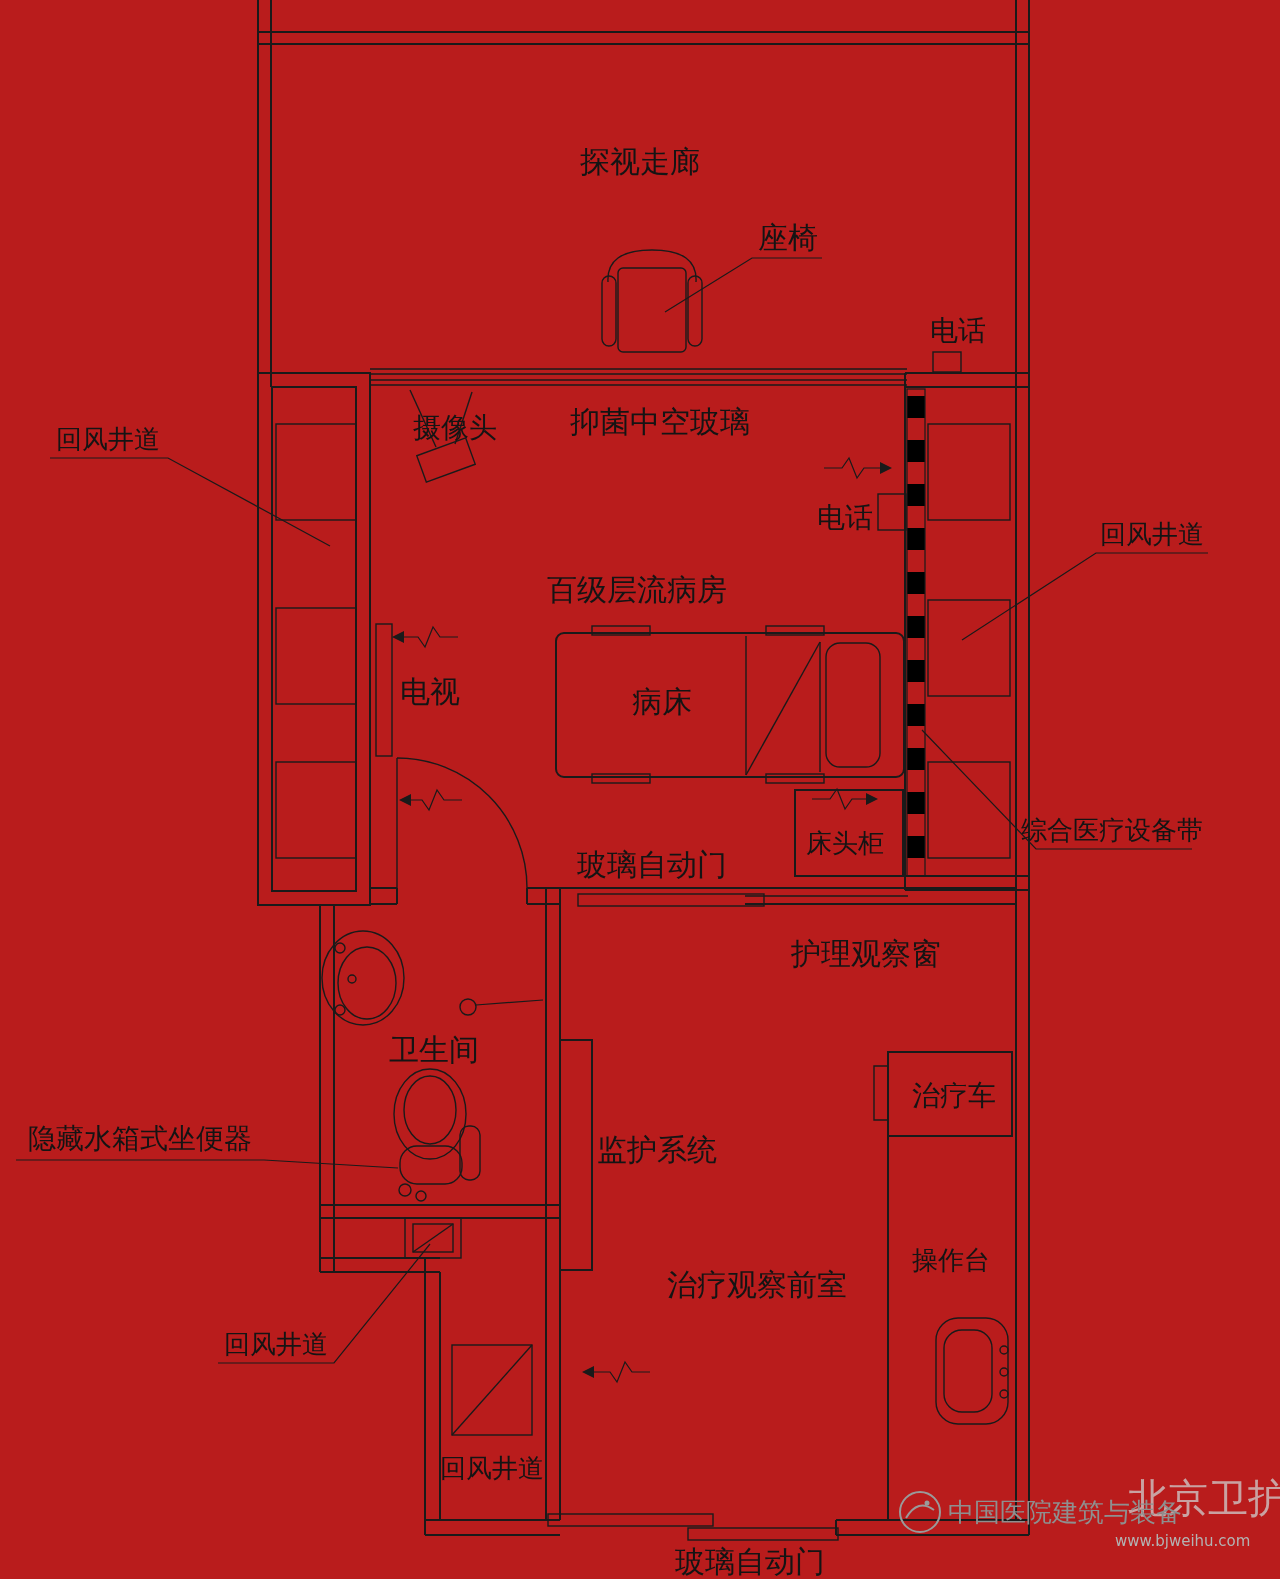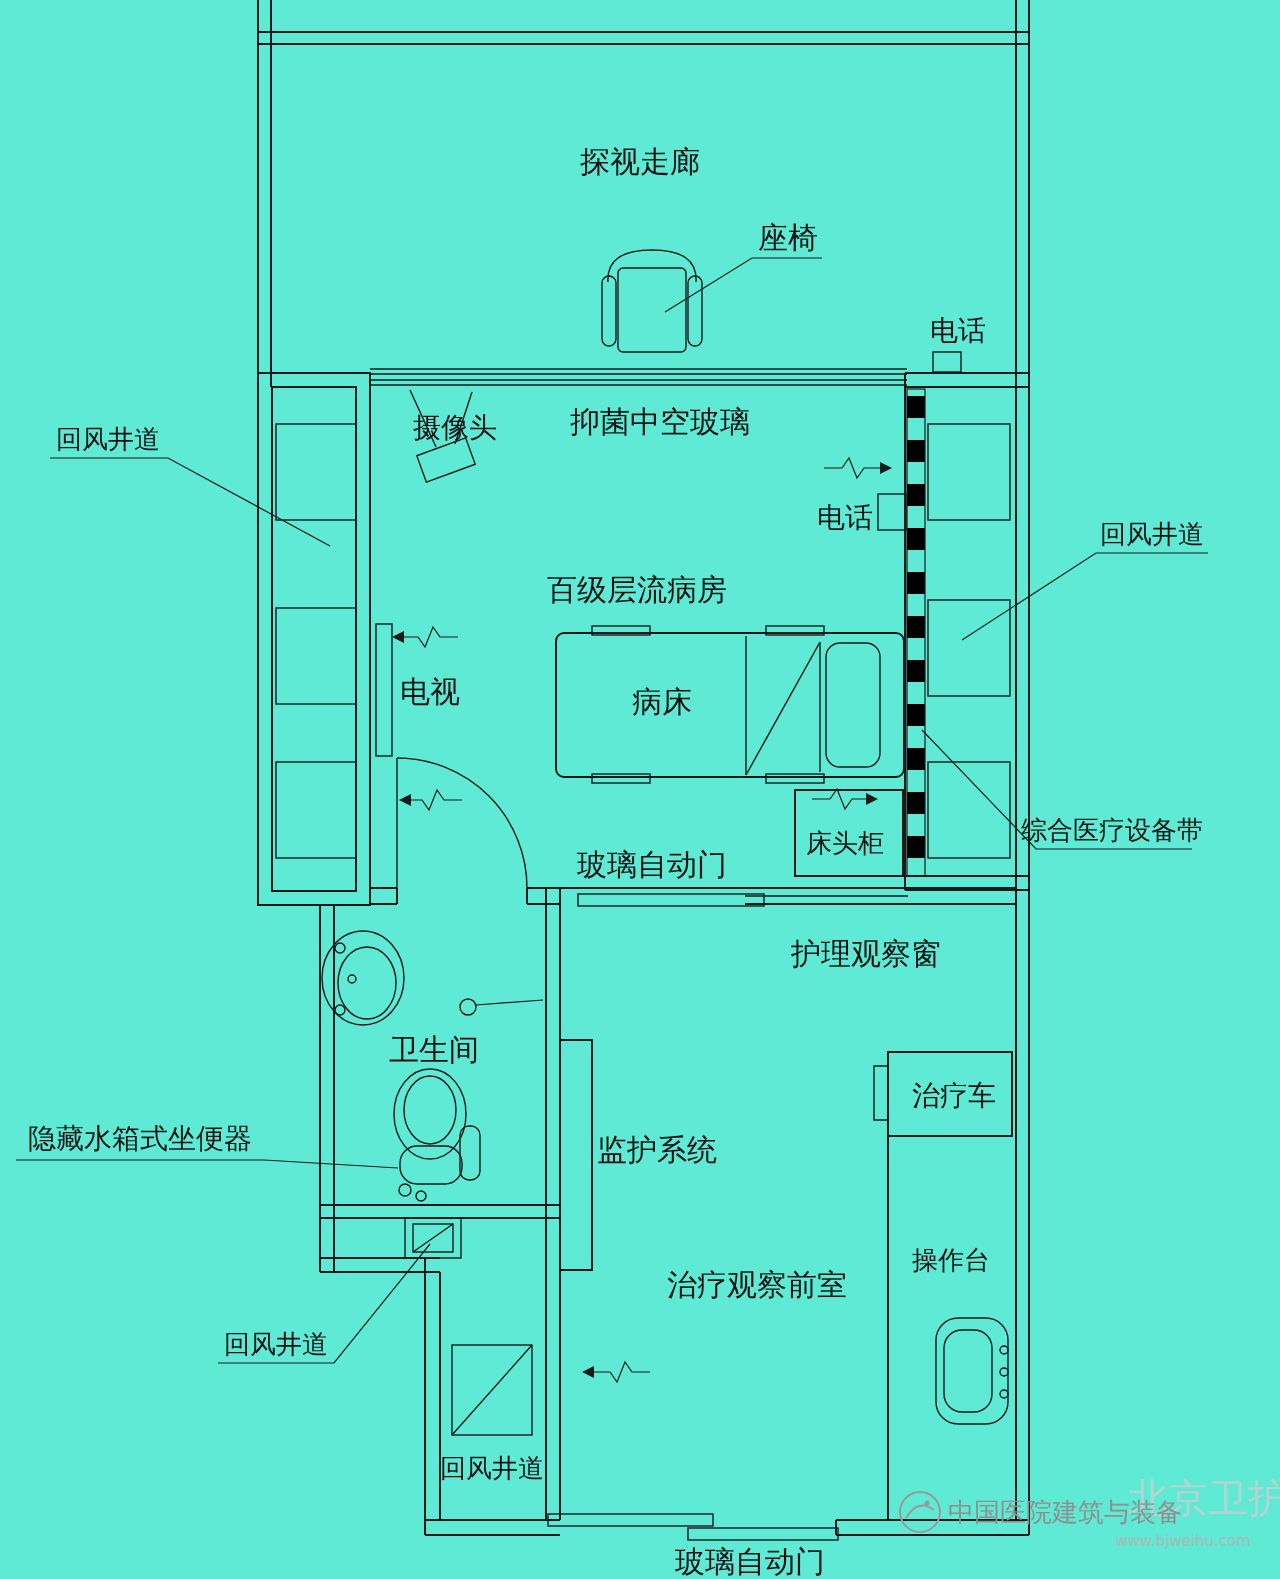--- a/index.html
+++ b/index.html
@@ -1,16 +1,16 @@
 <!DOCTYPE html>
 <html><head>
 <meta charset="utf-8">
 <style>
   html,body{margin:0;padding:0;background:#ffffff;}
-  .sheet{position:relative;width:1280px;height:1579px;background:#5eead4;overflow:hidden;}
+  .sheet{position:relative;width:1280px;height:1579px;background:#b91c1c;overflow:hidden;}
   svg{display:block;}
   svg text{font-family:"DejaVu Sans","Liberation Sans",sans-serif;fill:#141414;}
   .lbl{font-size:30px;}
   .lbl-md{font-size:28px;}
   .lbl-sm{font-size:26px;}
   .w{stroke:#1a1a1a;stroke-width:2;fill:none;}
   .t{stroke:#1a1a1a;stroke-width:1.4;fill:none;}          
   .ld{stroke:#1a1a1a;stroke-width:1.2;fill:none;}         
   .solid{fill:#1a1a1a;stroke:none;}
   .wm-org{font-size:26px;fill:#8f8f8f;}

